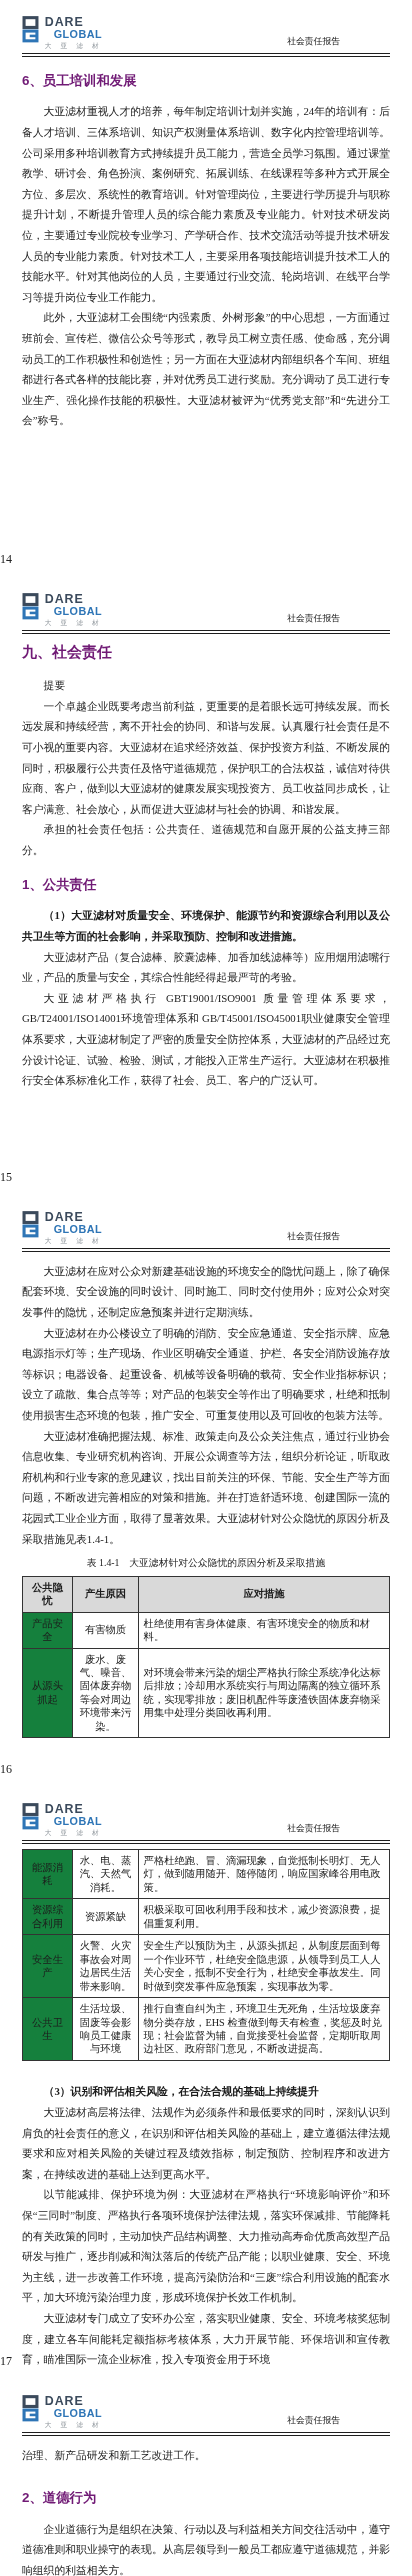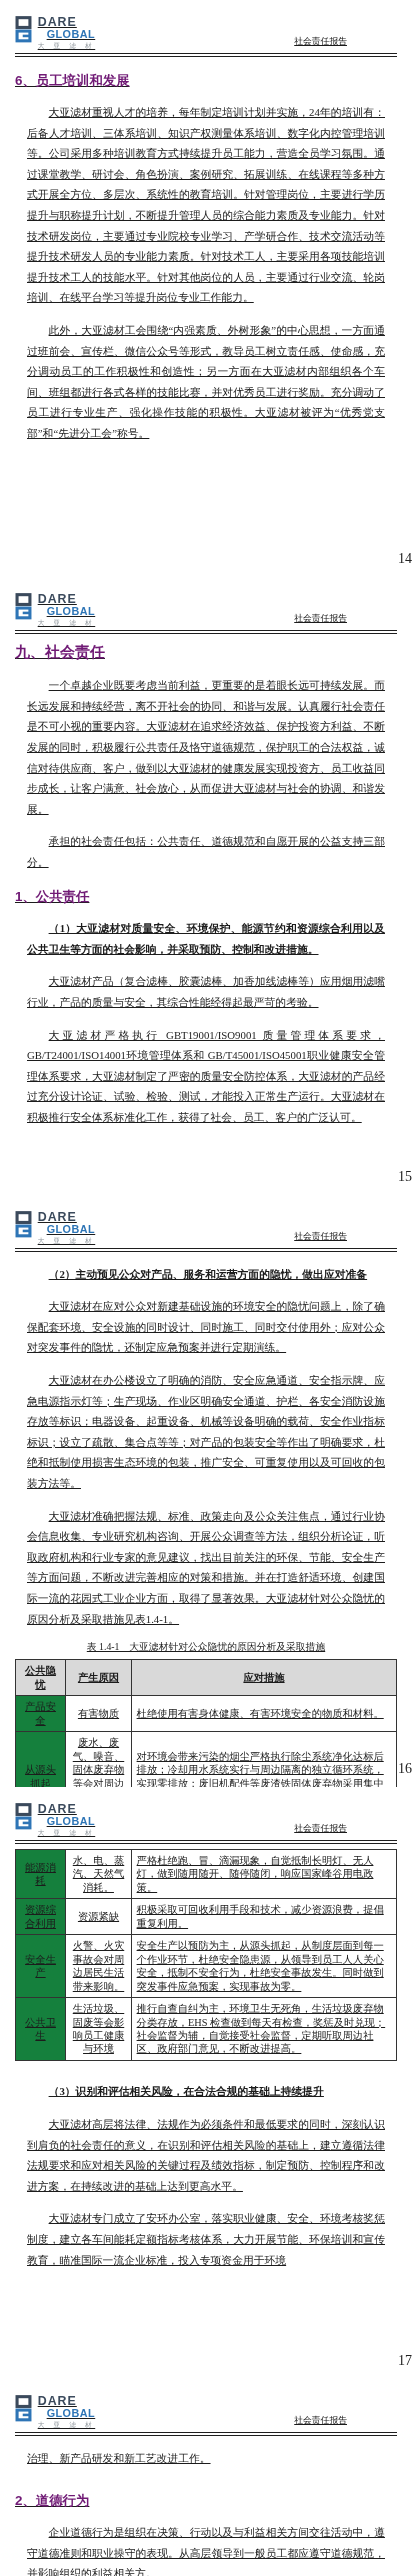--- a/index.html
+++ b/index.html
@@ -1,52 +1,52 @@
 <!DOCTYPE html>
 <html style="font-size:8.2px"><head>
 <meta charset="utf-8">
 <style>
   html,body{margin:0;padding:0;background:#fff;}
   body{width:412px;font-family:"Liberation Serif","DejaVu Serif",serif;color:#1c1c1c;}
-  .page{position:relative;width:412px;box-sizing:border-box;padding:0 15px;overflow:hidden;background:#fff;text-decoration:underline;}
+  .page{position:relative;width:412px;box-sizing:border-box;padding:0 22px;overflow:hidden;background:#fff;}
   .p14{height:577px;} .p15{height:618px;} .p16{height:592px;} .p17{height:592px;}
   .p18{height:592px;}
 
   
   .page-header{padding-top:15.5px;}
   .header-row{display:flex;justify-content:space-between;align-items:flex-end;}
   .brand{display:flex;gap:5.2px;align-items:flex-start;}
   .brand-text{line-height:1;}
   .brand-l1{font-family:"Liberation Sans","DejaVu Sans",sans-serif;font-weight:800;font-size:12.4px;color:#3b4a5c;letter-spacing:1px;}
   .brand-l2{font-family:"Liberation Sans","DejaVu Sans",sans-serif;font-weight:700;font-size:10.8px;color:#2e75b6;letter-spacing:0.5px;margin-top:1px;text-align:right;}
   .brand-l3{font-family:"Liberation Sans","DejaVu Sans",sans-serif;font-size:6.7px;color:#8f969c;letter-spacing:3.6px;margin-top:3.1px;white-space:nowrap;}
   .doc-title{font-size:8.8px;color:#111;margin-right:50px;padding-bottom:1.5px;}
   .rule{height:1.5px;border-top:1px solid #1e1e1e;border-bottom:0.5px solid #1e1e1e;margin-top:3.6px;}
 
   
   .content{margin-top:9.3px;}
   h1,h2{font-family:"Liberation Sans","DejaVu Sans",sans-serif;color:#701a75;}
   h1{font-size:15px;margin:8.2px 0 13.4px 0;font-weight:800;}
   h2{font-size:13.4px;margin:15.5px 0 11.3px 0;font-weight:800;}
-  p{font-size:10.8px;line-height:20.6px;text-align:justify;text-indent:2em;margin:12px;}
+  p{font-size:10.8px;line-height:20.6px;text-align:justify;text-indent:2em;margin:0;}
   p.bld{font-weight:bold;}
   p.noind{text-indent:0;}
   .mt1{margin-top:20.6px;} .mt-s{margin-top:10.3px;} .mt-h{margin-top:24px;}
 
   
   .tbl-caption{font-size:9.8px;text-align:center;margin:8.2px 0 4.1px 0;}
   table.ct{border-collapse:collapse;width:100%;table-layout:fixed;margin-top:5.2px;}
   table.ct td,table.ct th{border:0.5px solid #333;font-size:10.3px;line-height:13.4px;padding:4.1px 4.6px;font-weight:normal;vertical-align:middle;}
   table.ct th{background:#d9d9d9;font-weight:bold;text-align:center;}
   td.c1{background:#15803d;text-align:center;font-weight:bold;}
   td.c2{text-align:center;}
   td.c3{text-align:left;}
   col.w1{width:50px;} col.w2{width:66px;}
 
-  .pnum{position:absolute;left:0;right:0;bottom:10.3px;text-align:right;font-size:14px;color:#222;}
+  .pnum{position:absolute;left:0;right:0;bottom:10.3px;text-align:left;font-size:12px;color:#222;}
 </style>
 </head>
 <body>
 
 <section class="page p14">
   <div class="page-header">
     <div class="header-row">
       <div class="brand">
         <svg width="17.5" height="27" viewBox="0 0 34 52">
           <rect x="4" y="3" width="25" height="19" fill="none" stroke="#3b4a5c" stroke-width="6"></rect>
@@ -85,20 +85,21 @@
           <div class="brand-l2">GLOBAL</div>
           <div class="brand-l3">大 亚 滤 材</div>
         </div>
       </div>
       <div class="doc-title">社会责任报告</div>
     </div>
     <div class="rule"></div>
   </div>
   <div class="content">
     <h1>九、社会责任</h1>
+    <p>提要</p>
     <p>一个卓越企业既要考虑当前利益，更重要的是着眼长远可持续发展。而长远发展和持续经营，离不开社会的协同、和谐与发展。认真履行社会责任是不可小视的重要内容。大亚滤材在追求经济效益、保护投资方利益、不断发展的同时，积极履行公共责任及恪守道德规范，保护职工的合法权益，诚信对待供应商、客户，做到以大亚滤材的健康发展实现投资方、员工收益同步成长，让客户满意、社会放心，从而促进大亚滤材与社会的协调、和谐发展。</p>
     <p>承担的社会责任包括：公共责任、道德规范和自愿开展的公益支持三部分。</p>
     <h2>1、公共责任</h2>
     <p class="bld">（1）大亚滤材对质量安全、环境保护、能源节约和资源综合利用以及公共卫生等方面的社会影响，并采取预防、控制和改进措施。</p>
     <p>大亚滤材产品（复合滤棒、胶囊滤棒、加香加线滤棒等）应用烟用滤嘴行业，产品的质量与安全，其综合性能经得起最严苛的考验。</p>
     <p>大亚滤材严格执行 GBT19001/ISO9001 质量管理体系要求，GB/T24001/ISO14001环境管理体系和 GB/T45001/ISO45001职业健康安全管理体系要求，大亚滤材制定了严密的质量安全防控体系，大亚滤材的产品经过充分设计论证、试验、检验、测试，才能投入正常生产运行。大亚滤材在积极推行安全体系标准化工作，获得了社会、员工、客户的广泛认可。</p>
   </div>
   <div class="pnum">15</div>
 </section>
 
@@ -115,21 +116,20 @@
           <div class="brand-l1">DARE</div>
           <div class="brand-l2">GLOBAL</div>
           <div class="brand-l3">大 亚 滤 材</div>
         </div>
       </div>
       <div class="doc-title">社会责任报告</div>
     </div>
     <div class="rule"></div>
   </div>
   <div class="content">
-    <p class="bld">（2）主动预见公众对产品、服务和运营方面的隐忧，做出应对准备</p>
     <p>大亚滤材在应对公众对新建基础设施的环境安全的隐忧问题上，除了确保配套环境、安全设施的同时设计、同时施工、同时交付使用外；应对公众对突发事件的隐忧，还制定应急预案并进行定期演练。</p>
     <p>大亚滤材在办公楼设立了明确的消防、安全应急通道、安全指示牌、应急电源指示灯等；生产现场、作业区明确安全通道、护栏、各安全消防设施存放等标识；电器设备、起重设备、机械等设备明确的载荷、安全作业指标标识；设立了疏散、集合点等等；对产品的包装安全等作出了明确要求，杜绝和抵制使用损害生态环境的包装，推广安全、可重复使用以及可回收的包装方法等。</p>
     <p>大亚滤材准确把握法规、标准、政策走向及公众关注焦点，通过行业协会信息收集、专业研究机构咨询、开展公众调查等方法，组织分析论证，听取政府机构和行业专家的意见建议，找出目前关注的环保、节能、安全生产等方面问题，不断改进完善相应的对策和措施。并在打造舒适环境、创建国际一流的花园式工业企业方面，取得了显著效果。大亚滤材针对公众隐忧的原因分析及采取措施见表1.4-1。</p>
     <div class="tbl-caption">表 1.4-1　大亚滤材针对公众隐忧的原因分析及采取措施</div>
     <table class="ct">
       <colgroup>
           <col class="w1">
           <col class="w2">
           <col>
         </colgroup>
@@ -199,20 +199,21 @@
       </tr>
       <tr>
         <td class="c1">公共卫生</td>
         <td class="c2">生活垃圾、固废等会影响员工健康与环境</td>
         <td class="c3">推行自查自纠为主，环境卫生无死角，生活垃圾废弃物分类存放，EHS 检查做到每天有检查，奖惩及时兑现；社会监督为辅，自觉接受社会监督，定期听取周边社区、政府部门意见，不断改进提高。</td>
       </tr>
     </tbody>
       </table>
     <p class="bld mt1">（3）识别和评估相关风险，在合法合规的基础上持续提升</p>
     <p>大亚滤材高层将法律、法规作为必须条件和最低要求的同时，深刻认识到肩负的社会责任的意义，在识别和评估相关风险的基础上，建立遵循法律法规要求和应对相关风险的关键过程及绩效指标，制定预防、控制程序和改进方案，在持续改进的基础上达到更高水平。</p>
+    <p>以节能减排、保护环境为例：大亚滤材在严格执行“环境影响评价”和环保“三同时”制度、严格执行各项环境保护法律法规，落实环保减排、节能降耗的有关政策的同时，主动加快产品结构调整、大力推动高寿命优质高效型产品研发与推广，逐步削减和淘汰落后的传统产品产能；以职业健康、安全、环境为主线，进一步改善工作环境，提高污染防治和“三废”综合利用设施的配套水平，加大环境污染治理力度，形成环境保护长效工作机制。</p>
     <p>大亚滤材专门成立了安环办公室，落实职业健康、安全、环境考核奖惩制度，建立各车间能耗定额指标考核体系，大力开展节能、环保培训和宣传教育，瞄准国际一流企业标准，投入专项资金用于环境</p>
   </div>
   <div class="pnum">17</div>
 </section>
 
 <section class="page p18">
   <div class="page-header">
     <div class="header-row">
       <div class="brand">
         <svg width="17.5" height="27" viewBox="0 0 34 52">

